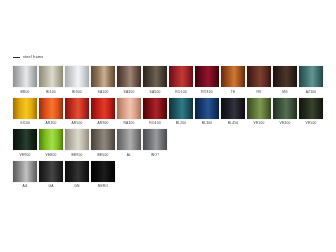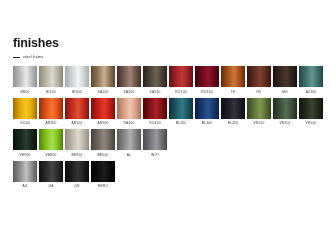--- a/index.html
+++ b/index.html
@@ -57,21 +57,20 @@
     line-height:4px;
     white-space:nowrap;
     text-align:center;
   }
 </style>
 </head>
 <body>
 
 <div class="page">
 
-  <div class="title">finishes</div>
 
   <div class="subtitle-row">
     <span class="dash"></span>
     <span class="subtitle">steel frame</span>
   </div>
 
   <div class="grid" id="swatch-grid">
       <div class="row">
         <div class="cell">
           <div class="swatch" style="background: linear-gradient(90deg, rgb(142, 145, 147) 0%, rgb(185, 187, 188) 28%, rgb(233, 234, 234) 55%, rgb(185, 187, 188) 78%, rgb(142, 145, 147) 100%);"></div>

